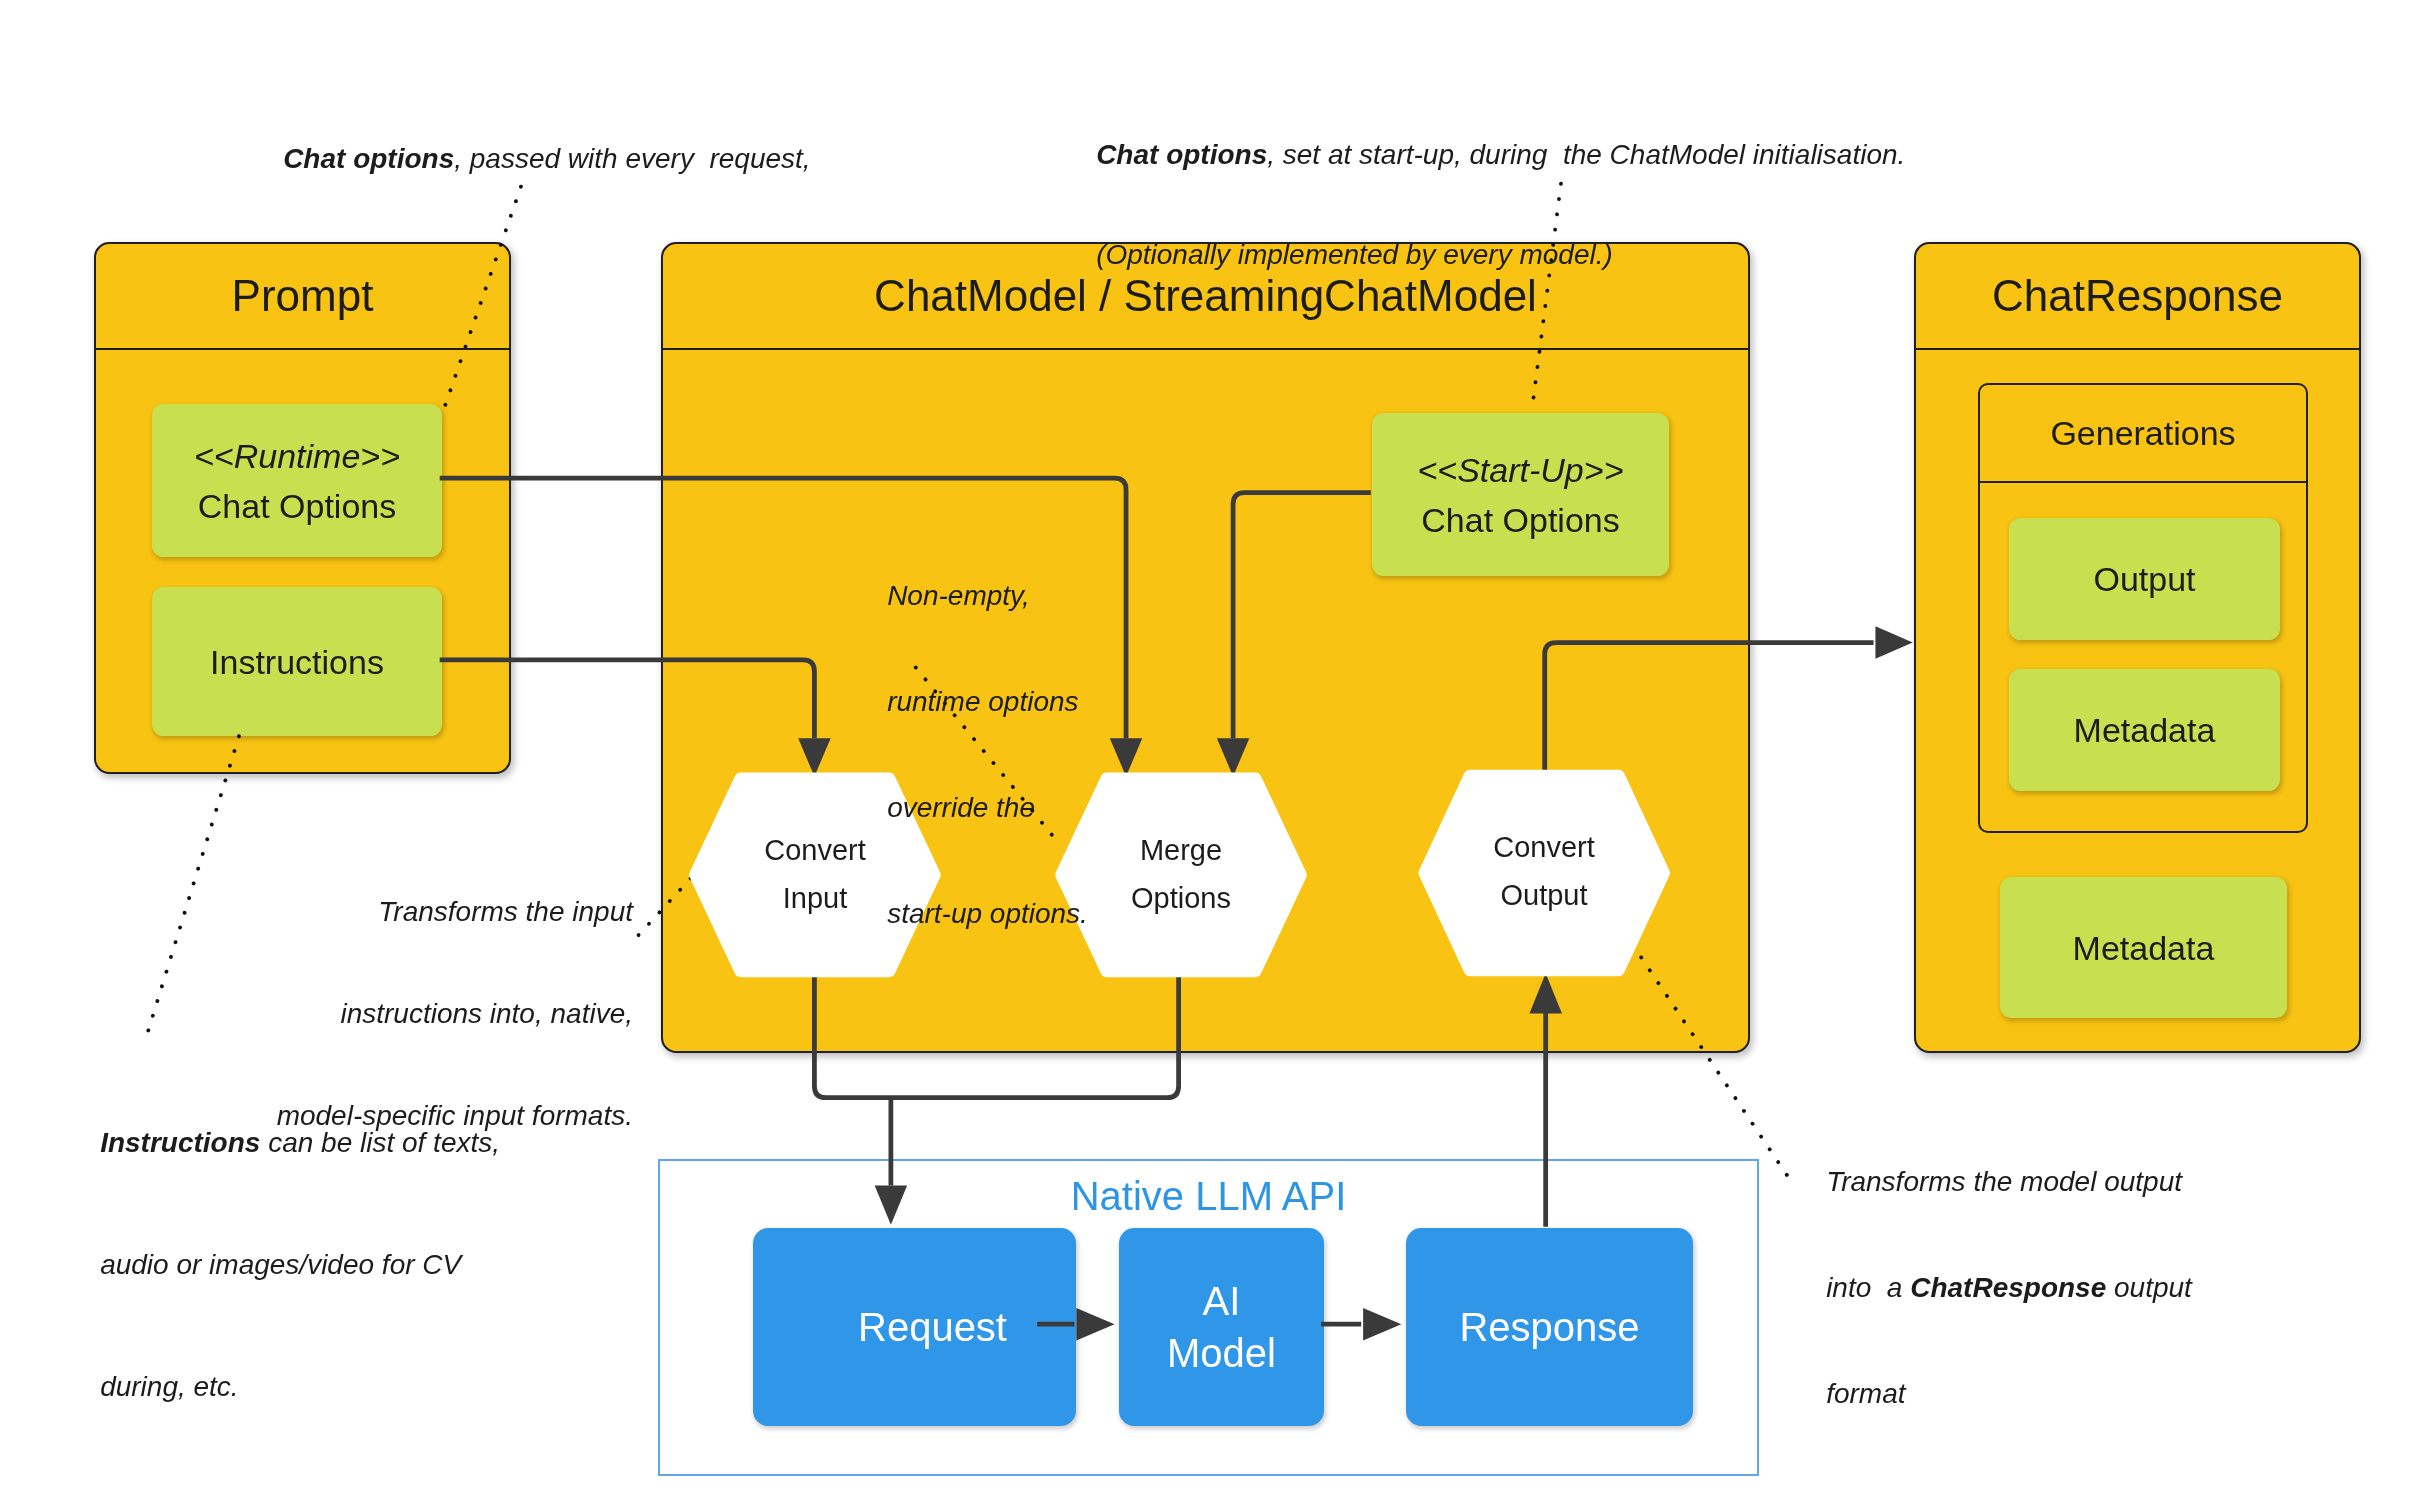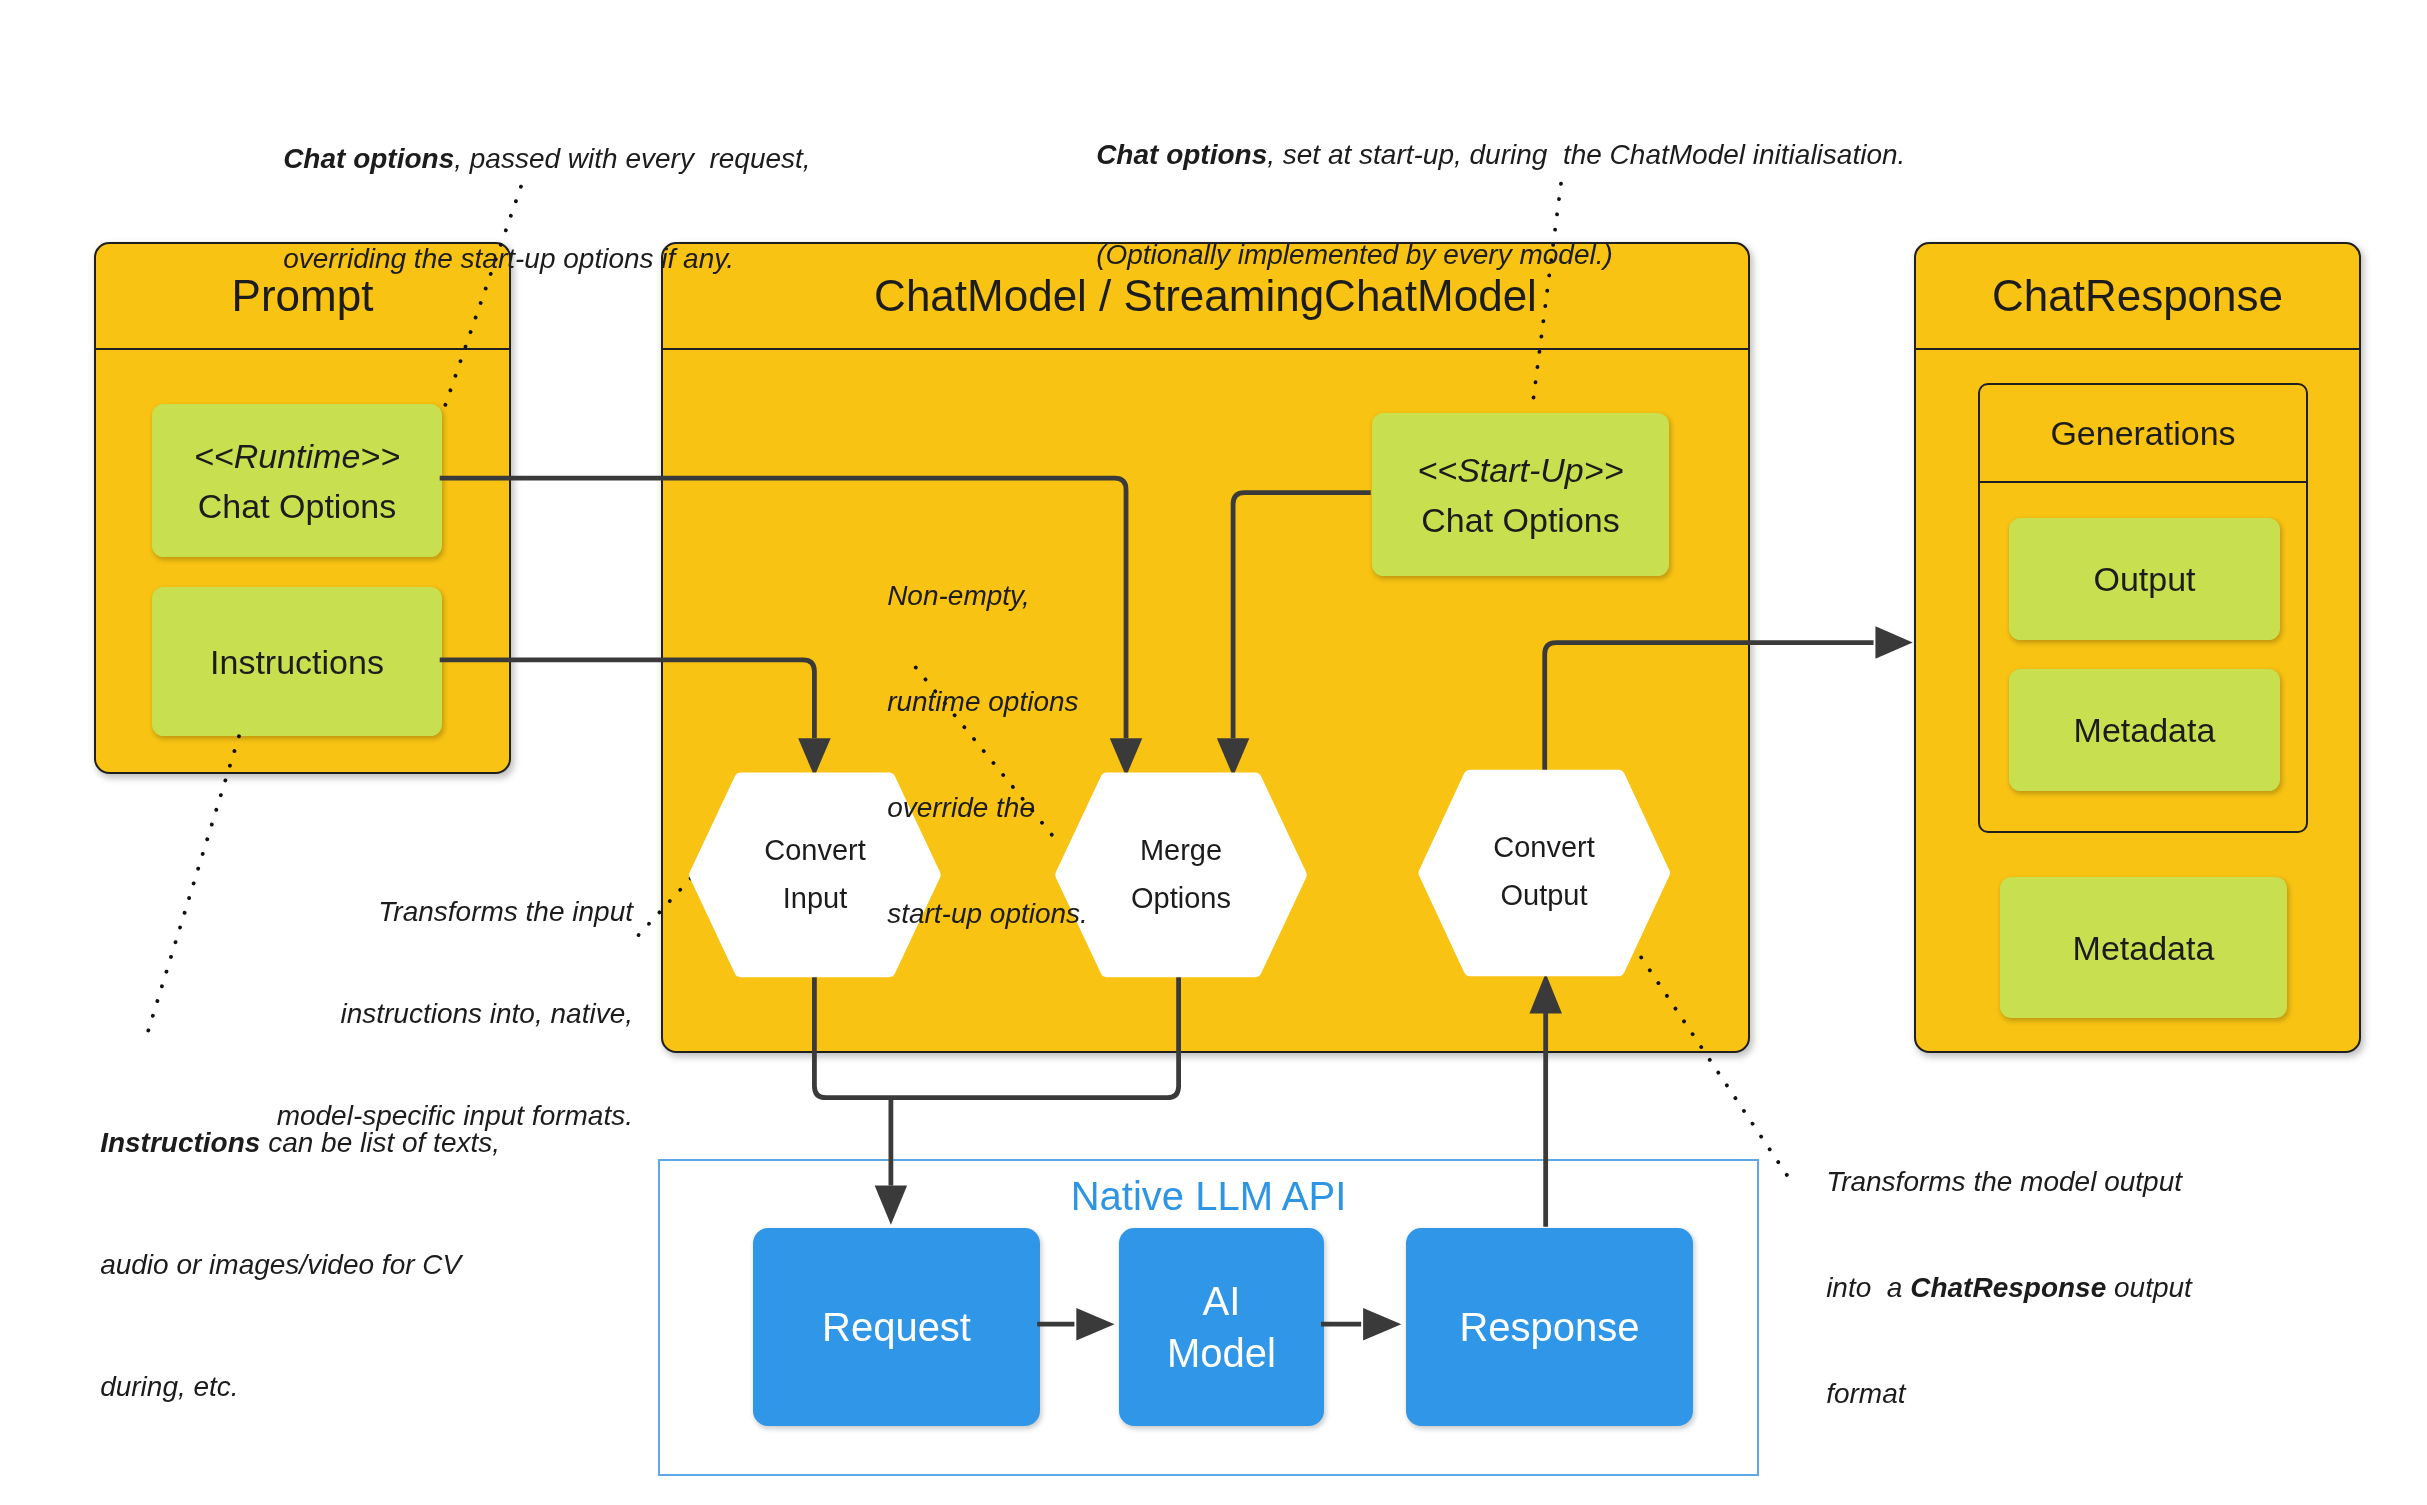--- a/index.html
+++ b/index.html
@@ -64,21 +64,21 @@
         <span>Metadata</span>
       </div>
     </div>
     <div class="gbox" style="left:84px;top:633px;width:287px;height:141px;">
       <span>Metadata</span>
     </div>
   </div>
 
   <div class="nativebox" style="left:658px;top:1159px;width:1097px;height:313px;">
     <div class="nativetitle">Native LLM API</div>
-    <div class="bluebox" style="left:93px;top:67px;width:287px;height:198px;">
+    <div class="bluebox" style="left:93px;top:67px;width:287px;height:198px;padding-left:36px;">
       <span>Request</span>
     </div>
     <div class="bluebox" style="left:459px;top:67px;width:205px;height:198px;">
       <span>AI</span>
       <span>Model</span>
     </div>
     <div class="bluebox" style="left:746px;top:67px;width:287px;height:198px;">
       <span>Response</span>
     </div>
   </div>
@@ -132,21 +132,20 @@
     <div>Merge</div>
     <div>Options</div>
   </div>
   <div class="hexlabel" style="left:1425px;top:823px;">
     <div>Convert</div>
     <div>Output</div>
   </div>
 
   <div class="note" style="left:252px;top:84px;line-height:50px;">
     <b>Chat options</b><span>, passed with every  request,</span><br>
-    <span>overriding the start-up options if any.</span>
   </div>
 
   <div class="note" style="left:1065px;top:80px;line-height:50px;">
     <b>Chat options</b><span>, set at start-up, during  the ChatModel initialisation.</span><br>
     <span>(Optionally implemented by every model.)</span>
   </div>
 
   <div class="note" style="left:856px;top:516px;line-height:53px;">
     <span>Non-empty,</span><br>
     <span>runtime options</span><br>

